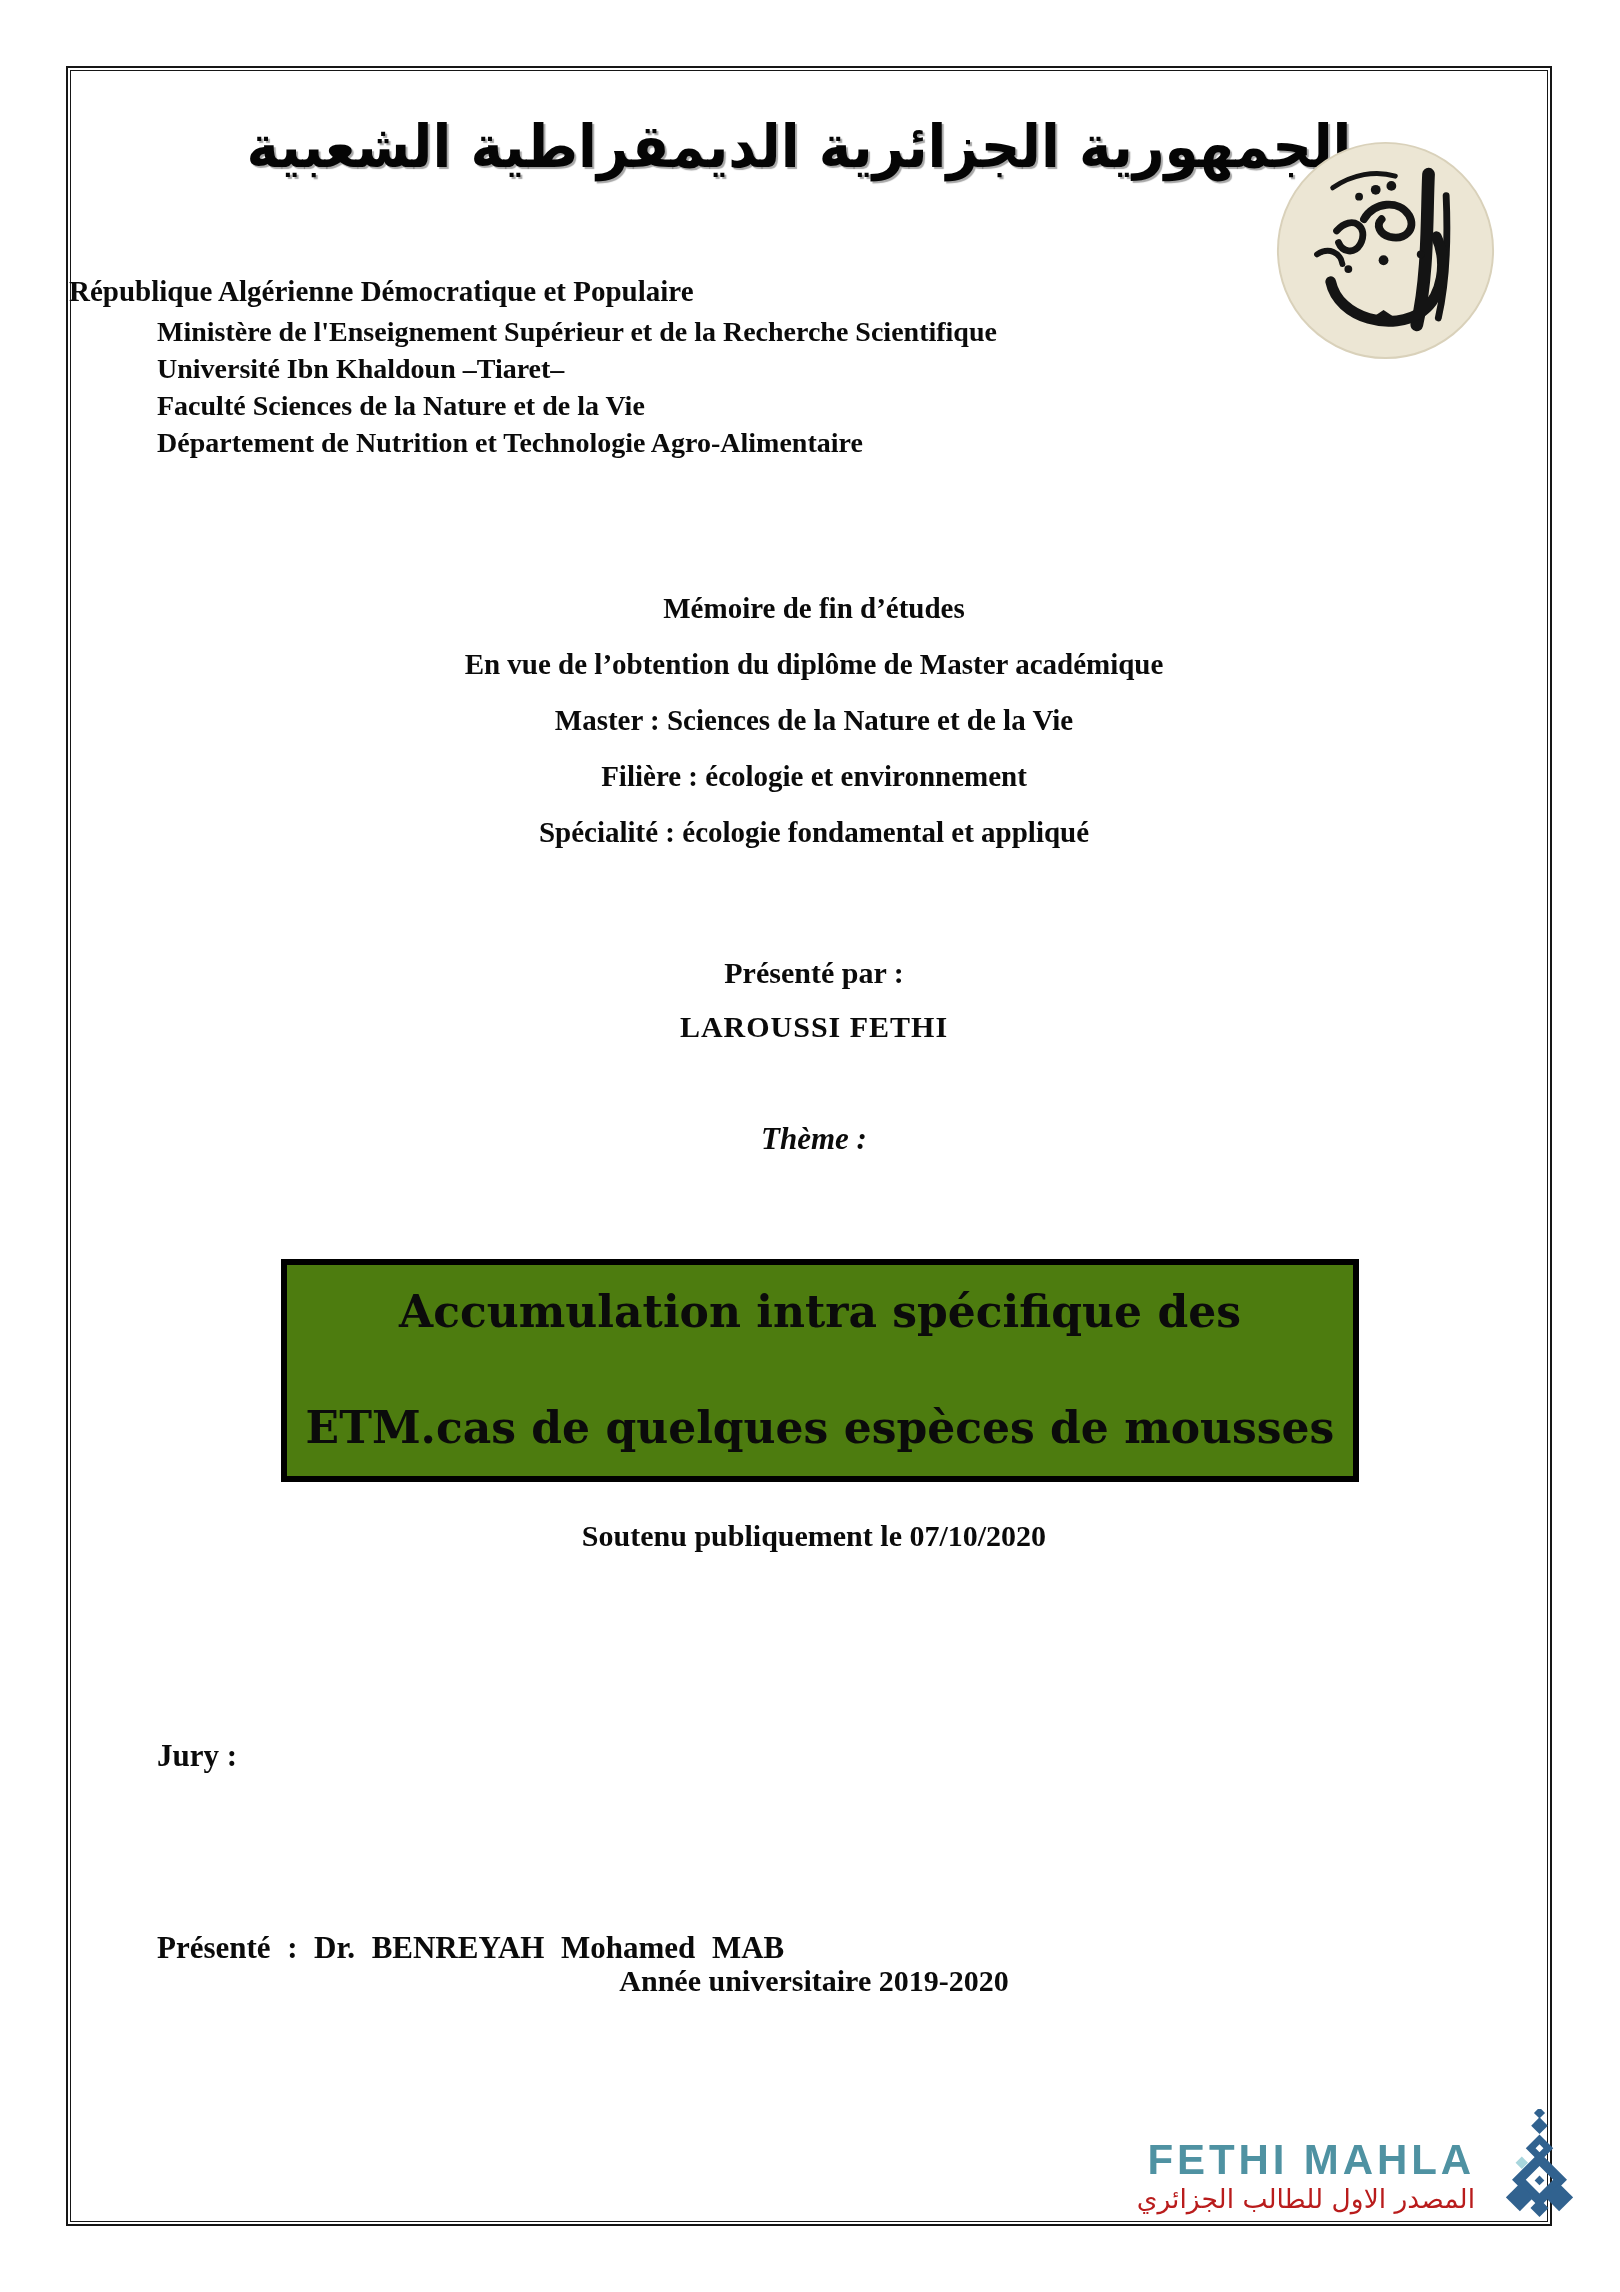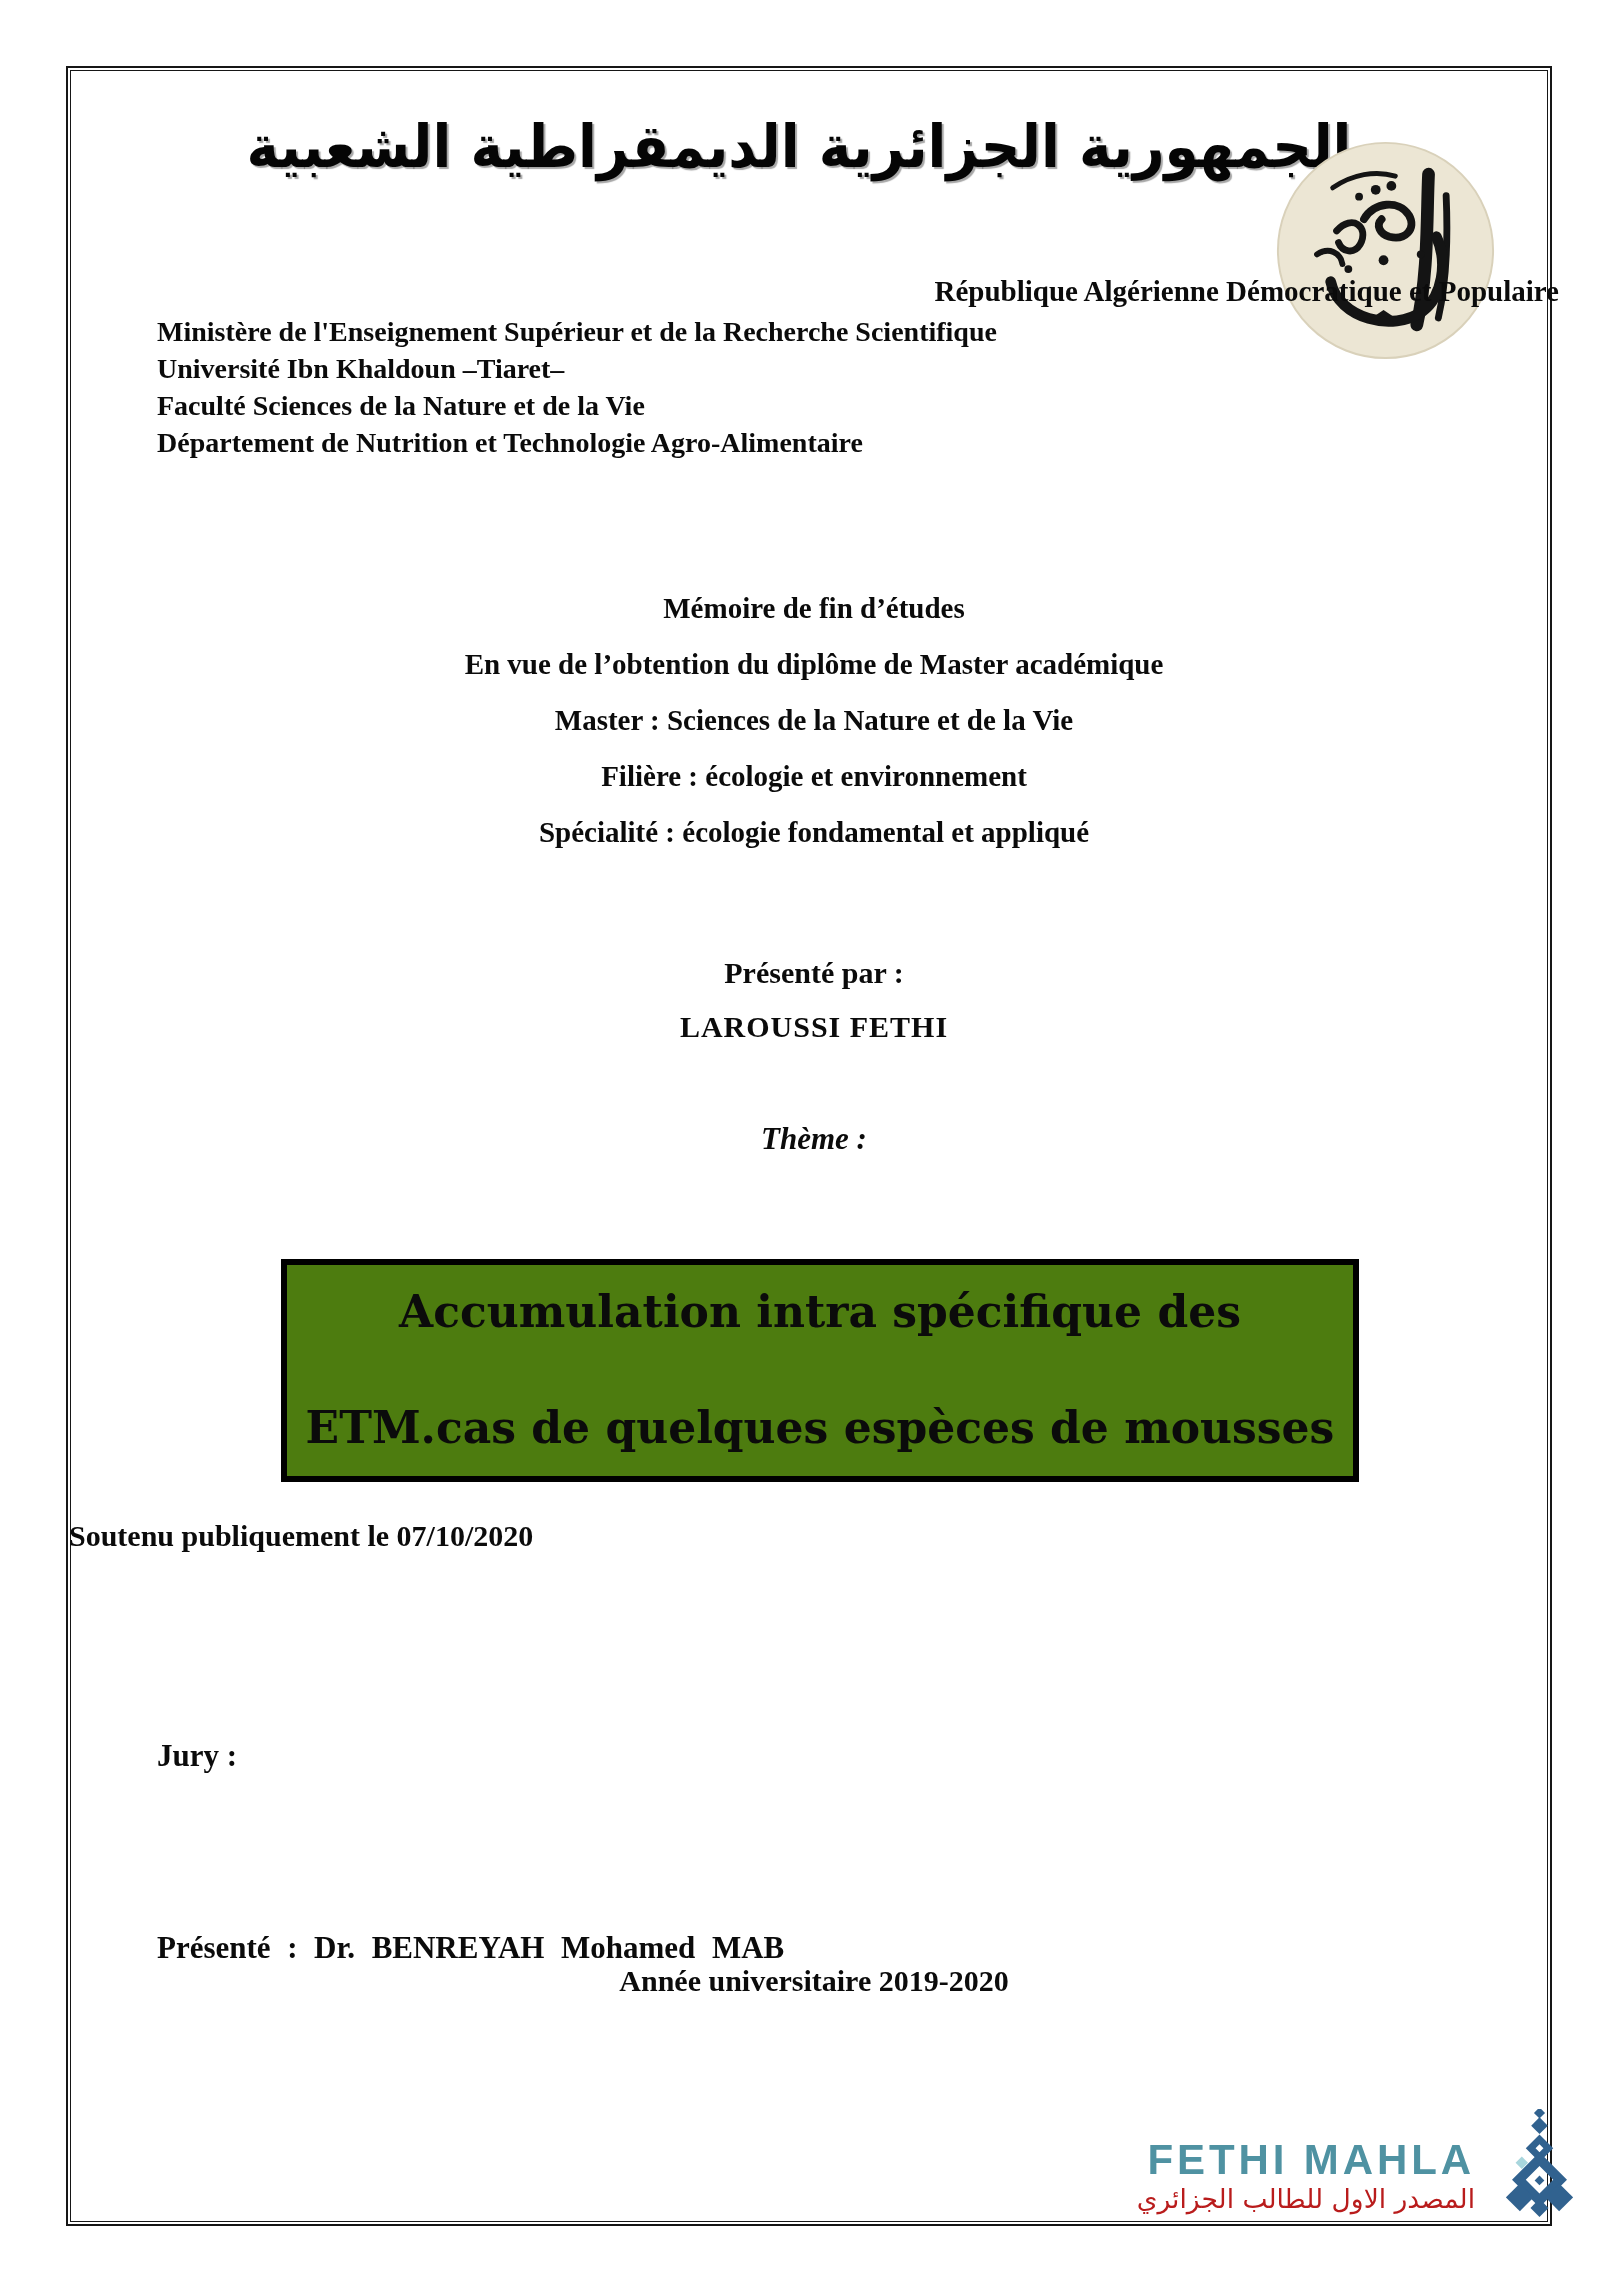--- a/index.html
+++ b/index.html
@@ -19,21 +19,21 @@
   
   .arabic-title{
     left:69px;top:102px;width:1460px;text-align:center;
     font-family:"DejaVu Sans", sans-serif;font-weight:bold;
     font-size:55px;line-height:1.6;color:#050505;
     text-shadow:2px 2px 1px rgba(0,0,0,0.35);
     transform:scaleY(1.08);
   }
   
   .line-republique{
-    left:69px;top:275px;width:1490px;text-align:right;
+    left:69px;top:275px;width:1490px;text-align:left;
     font-weight:bold;font-size:29px;
   }
   .header-left{
     left:157px;top:313px;width:1274px;
     font-weight:bold;font-size:28px;line-height:37px;
   }
   
   .seal{left:1274px;top:137px;width:223px;height:223px;}
   
   .memoir{
@@ -50,21 +50,21 @@
     text-align:center;
   }
   .title-line1{
     margin-top:22.5px;font-family:"DejaVu Serif", serif;
     font-weight:bold;font-size:44px;line-height:47px;
   }
   .title-line2{
     margin-top:69px;font-family:"DejaVu Serif", serif;
     font-weight:bold;font-size:44px;line-height:47px;white-space:nowrap;
   }
-  .soutenu{left:69px;top:1519px;width:1490px;font-weight:bold;font-size:30px;}
+  .soutenu{left:69px;top:1519px;width:1490px;text-align:center;font-weight:bold;font-size:30px;}
   
   .jury{
     left:157px;top:1596px;width:1225px;
     font-weight:bold;font-size:31px;line-height:64px;
     white-space:pre-wrap;
   }
   .jury .spread{word-spacing:8.8px;}
   .jury .spread-wide{word-spacing:13.7px;}
   .annee{left:69px;top:1964px;width:1490px;text-align:center;font-weight:bold;font-size:30px;}
   

